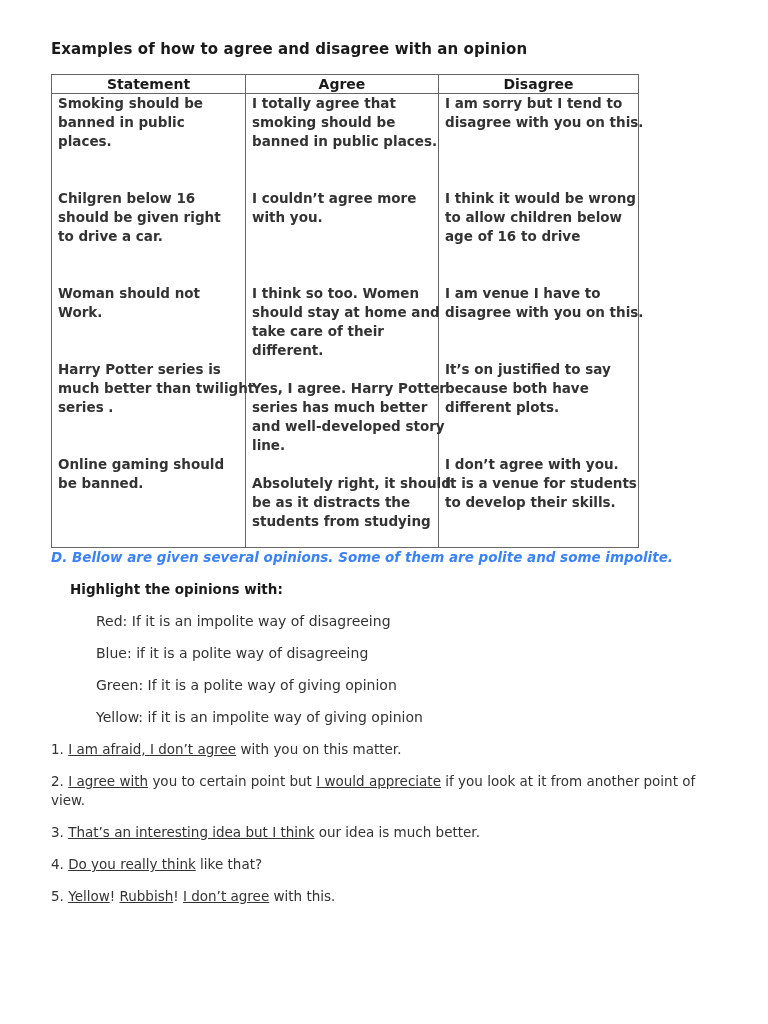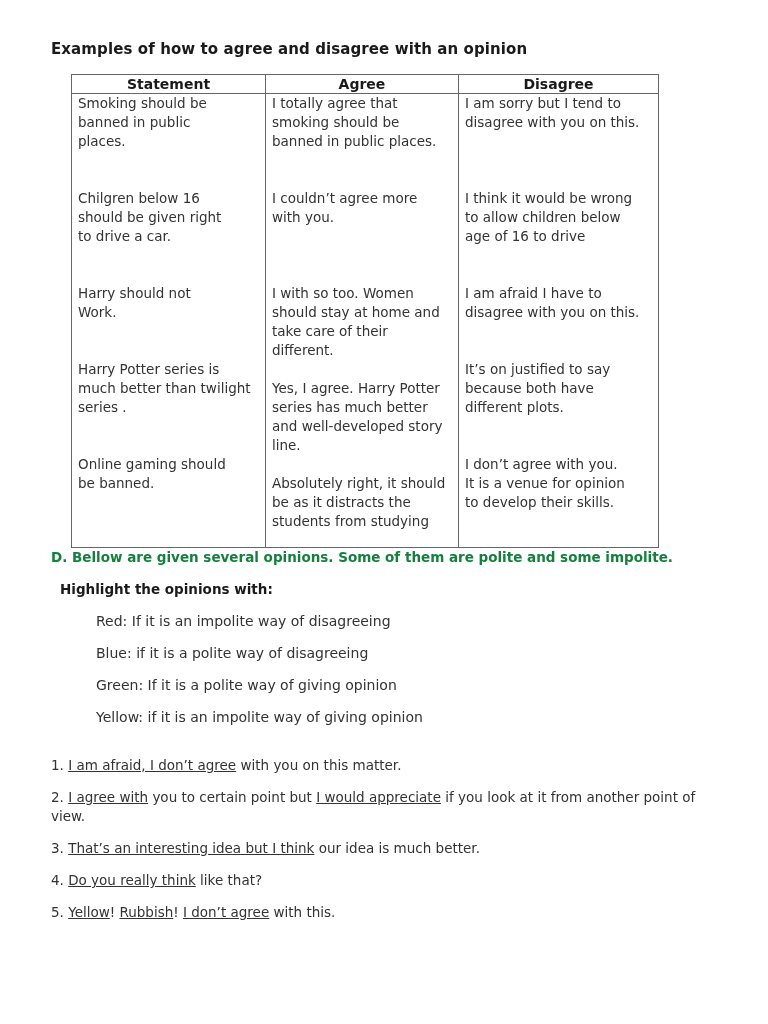--- a/index.html
+++ b/index.html
@@ -1,29 +1,29 @@
 <!DOCTYPE html>
 <html><head>
   <meta charset="utf-8">
   <style>
     html, body { margin: 0; padding: 0; background: #ffffff; }
     body { width: 768px; height: 1024px; position: relative; overflow: hidden;
       font-family: "DejaVu Sans", sans-serif; color: #222; }
     .title { position: absolute; left: 51px; top: 40px; font-size: 15px; font-weight: bold; color: #1a1a1a; letter-spacing: 0.1px; }
-    table.ex { position: absolute; left: 51px; top: 74px; width: 587px; border-collapse: collapse; table-layout: fixed; font-size: 13.5px; margin-left: 20px; }
+    table.ex { position: absolute; left: 51px; top: 74px; width: 587px; border-collapse: collapse; table-layout: fixed; font-size: 13.5px; }
     table.ex th { border: 1px solid #666; font-weight: bold; font-size: 14px; height: 18px; padding: 0; text-align: center; color: #1a1a1a; line-height: 18px; }
     table.ex td { border-left: 1px solid #666; border-right: 1px solid #666; vertical-align: top; padding: 0 6px; line-height: 19px; color: #333; }
     table.ex tr.last td { border-bottom: 1px solid #666; }
     table.ex col.c1 { width: 194px; } table.ex col.c2 { width: 193px; } table.ex col.c3 { width: 200px; }
-    .line { display: block; white-space: nowrap; }
+    .line { display: block; white-space: nowrap; font-weight: bold; }
     .sec { position: absolute; left: 51px; font-size: 13.5px; }
-    .secD { top: 549px; font-weight: bold; color: #15803d; }
-    .hl { top: 581px; left: 60px; font-weight: bold; color: #1a1a1a; }
+    .secD { top: 549px; font-weight: bold; color: #3b82f6; font-style: italic; }
+    .hl { top: 581px; left: 70px; font-weight: bold; color: #1a1a1a; }
     .opt { position: absolute; left: 96px; font-size: 14px; color: #333; }
-    .item { position: absolute; left: 51px; font-size: 13.5px; color: #333; line-height: 19px; width: 670px; margin-top: 16px; }
+    .item { position: absolute; left: 51px; font-size: 13.5px; color: #333; line-height: 19px; width: 670px; }
     .u { text-decoration: underline; }
   </style>
 </head>
 <body>
 
 <div class="title">Examples of how to agree and disagree with an opinion</div>
 
 <table class="ex">
   <colgroup>
       <col class="c1">
@@ -65,31 +65,31 @@
           <span class="line">with you.</span>
         </td>
       <td>
           <span class="line">I think it would be wrong</span>
           <span class="line">to allow children below</span>
           <span class="line">age of 16 to drive</span>
         </td>
     </tr>
     <tr style="height:76px">
       <td>
-          <span class="line">Harry should not</span>
+          <span class="line">Woman should not</span>
           <span class="line">Work.</span>
         </td>
       <td>
-          <span class="line">I with so too. Women</span>
+          <span class="line">I think so too. Women</span>
           <span class="line">should stay at home and</span>
           <span class="line">take care of their</span>
           <span class="line">different.</span>
         </td>
       <td>
-          <span class="line">I am afraid I have to</span>
+          <span class="line">I am venue I have to</span>
           <span class="line">disagree with you on this.</span>
         </td>
     </tr>
     <tr style="height:95px">
       <td>
           <span class="line">Harry Potter series is</span>
           <span class="line">much better than twilight</span>
           <span class="line">series .</span>
         </td>
       <td>
@@ -111,21 +111,21 @@
           <span class="line">be banned.</span>
         </td>
       <td>
           <span class="line">&nbsp;</span>
           <span class="line">Absolutely right, it should</span>
           <span class="line">be as it distracts the</span>
           <span class="line">students from studying</span>
         </td>
       <td>
           <span class="line">I don’t agree with you.</span>
-          <span class="line">It is a venue for opinion</span>
+          <span class="line">It is a venue for students</span>
           <span class="line">to develop their skills.</span>
         </td>
     </tr>
   </tbody>
 </table>
 
 <div class="sec secD">D. Bellow are given several opinions. Some of them are polite and some impolite.</div>
 <div class="sec hl">Highlight the opinions with:</div>
 
 <div class="opt" style="top:613px">Red: If it is an impolite way of disagreeing</div>

